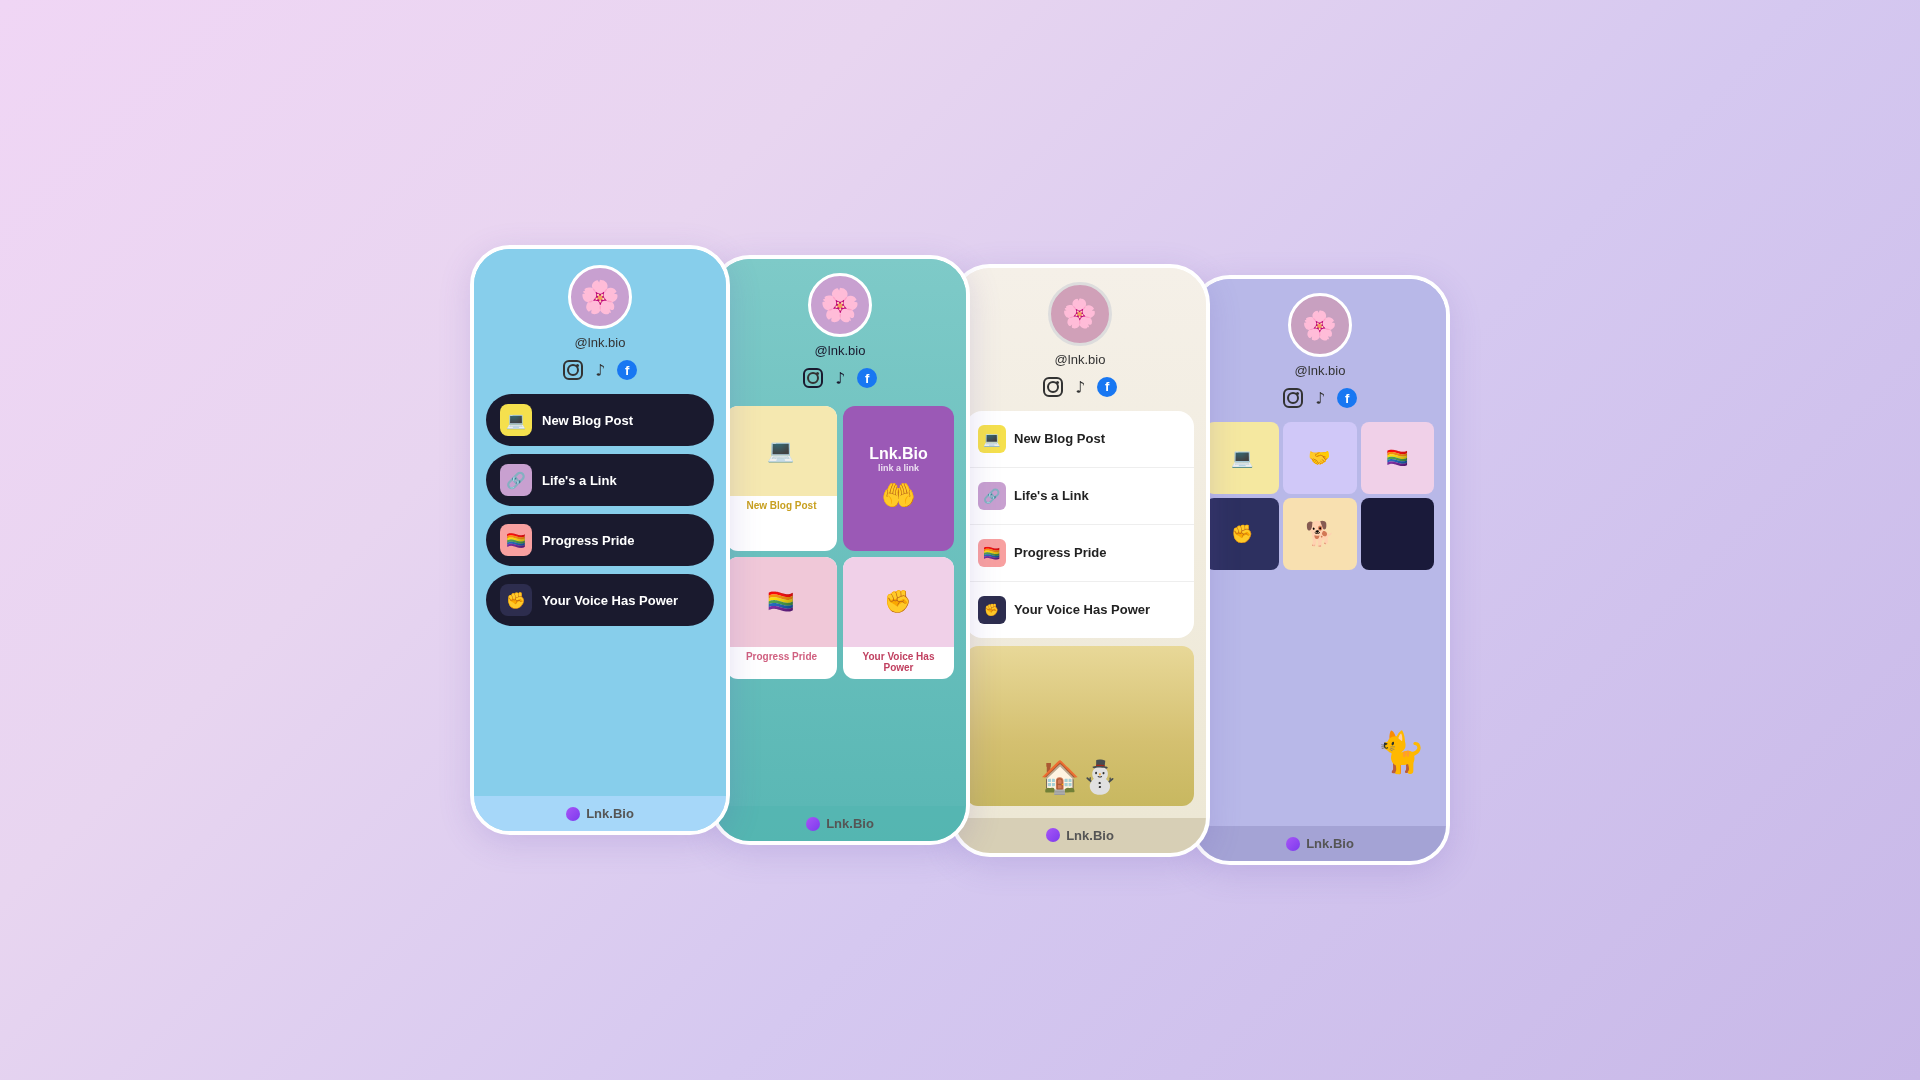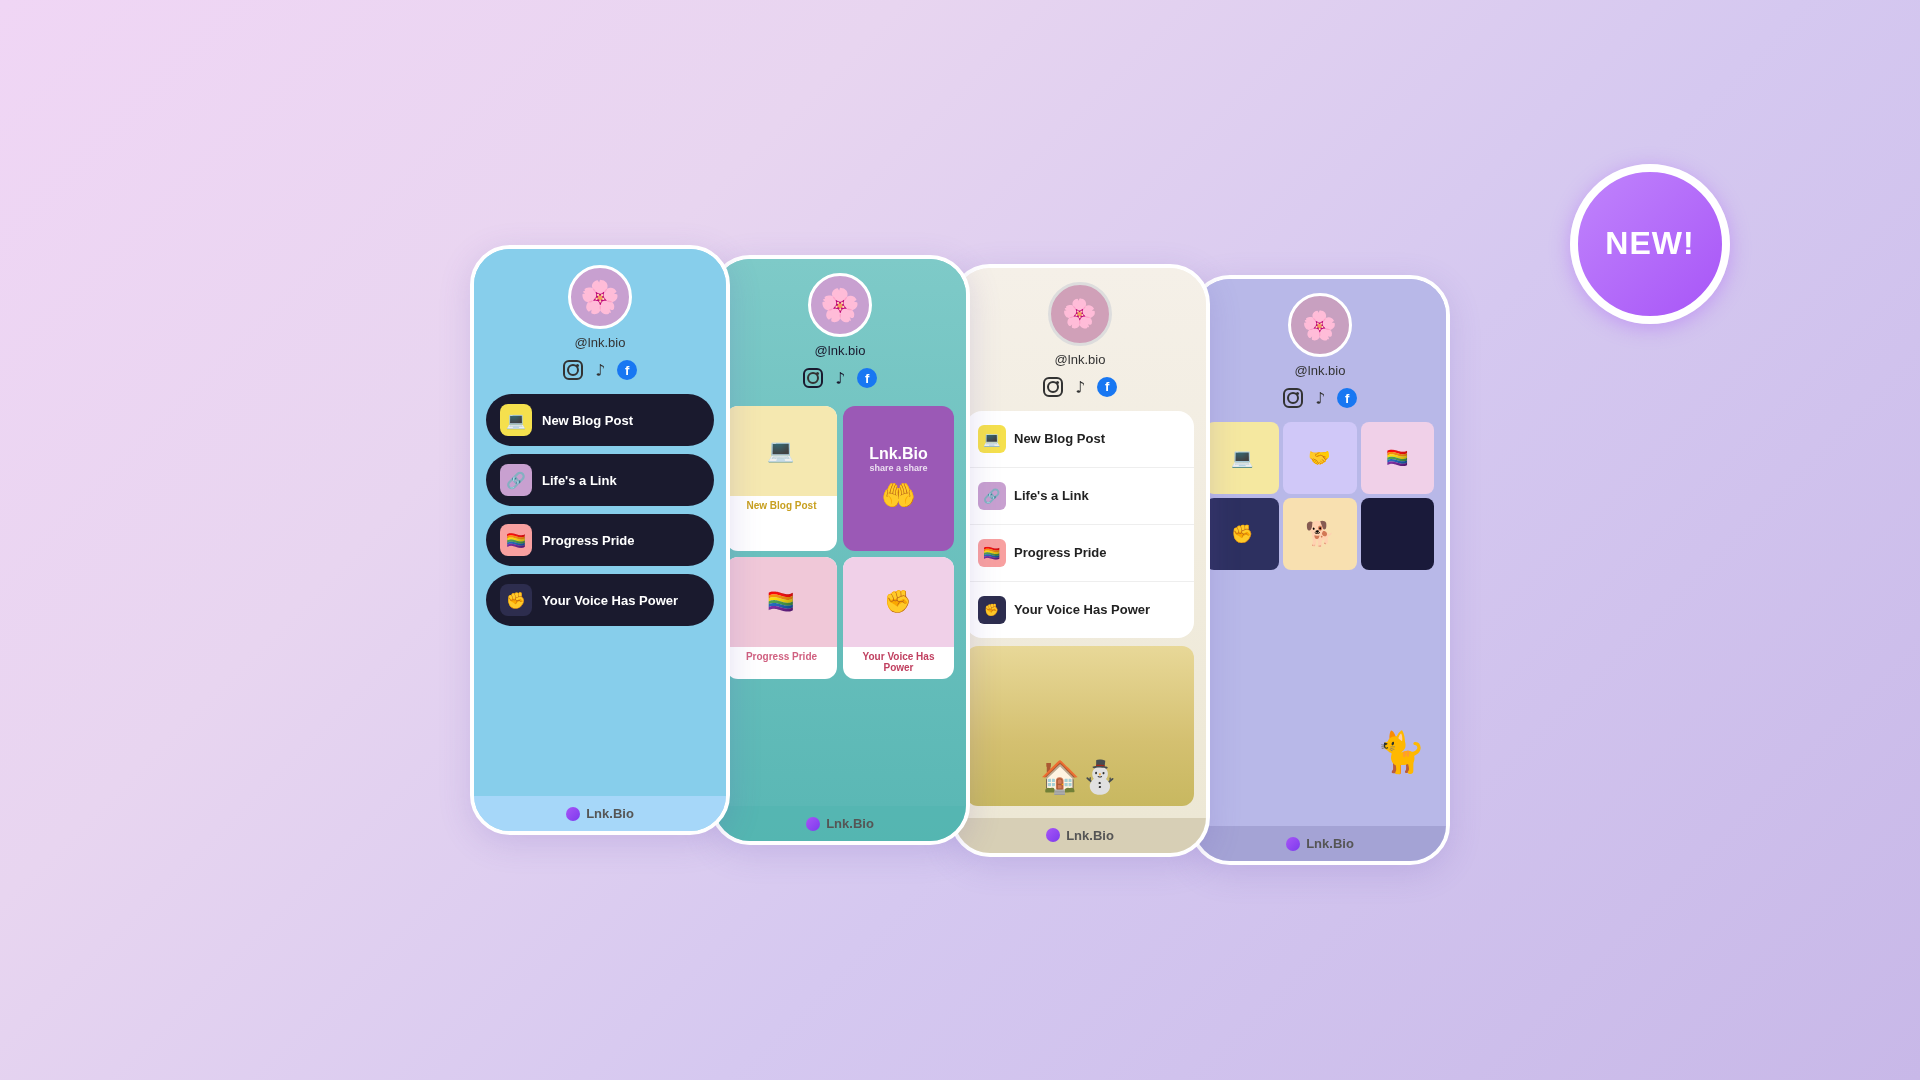--- a/index.html
+++ b/index.html
@@ -456,23 +456,20 @@
       justify-content: center;
       text-align: center;
       padding: 8px;
     }
   </style>
 </head>
 <body>
 
 <div class="scene">
 
-  <div class="new-badge">
-    <span>NEW!</span>
-  </div>
 
   <div class="phone phone-1">
     <div class="clouds-container">
       <div class="cloud-left-top"></div>
       <div class="cloud-left-mid"></div>
       <div class="cloud-left-bot"></div>
       <div class="cloud-right-top"></div>
       <div class="cloud-right-mid"></div>
       <div class="cloud-right-bot"></div>
     </div>
@@ -524,21 +521,21 @@
       </div>
       <div class="grid-2x2">
 
         <div class="grid-cell cell-blog">
           <div class="grid-img" style="background:#f5e8b0; font-size:22px;">💻</div>
           <div class="grid-label" style="color:#c8a020;">New Blog Post</div>
         </div>
 
         <div class="grid-cell lnkbio-card" style="height: 145px;">
           <div style="font-size:16px; font-weight:800;">Lnk.Bio</div>
-          <div style="font-size:9px; opacity:0.8;">share a share</div>
+          <div style="font-size:9px; opacity:0.8;">link a link</div>
           <div style="font-size:28px; margin-top:6px;">🤲</div>
         </div>
 
         <div class="grid-cell cell-pride">
           <div class="grid-img" style="background:#f0c8d8; font-size:22px;">🏳️‍🌈</div>
           <div class="grid-label" style="color:#d06080;">Progress Pride</div>
         </div>
 
         <div class="grid-cell cell-voice">
           <div class="grid-img" style="background:#f0d0e8; font-size:22px;">✊</div>

